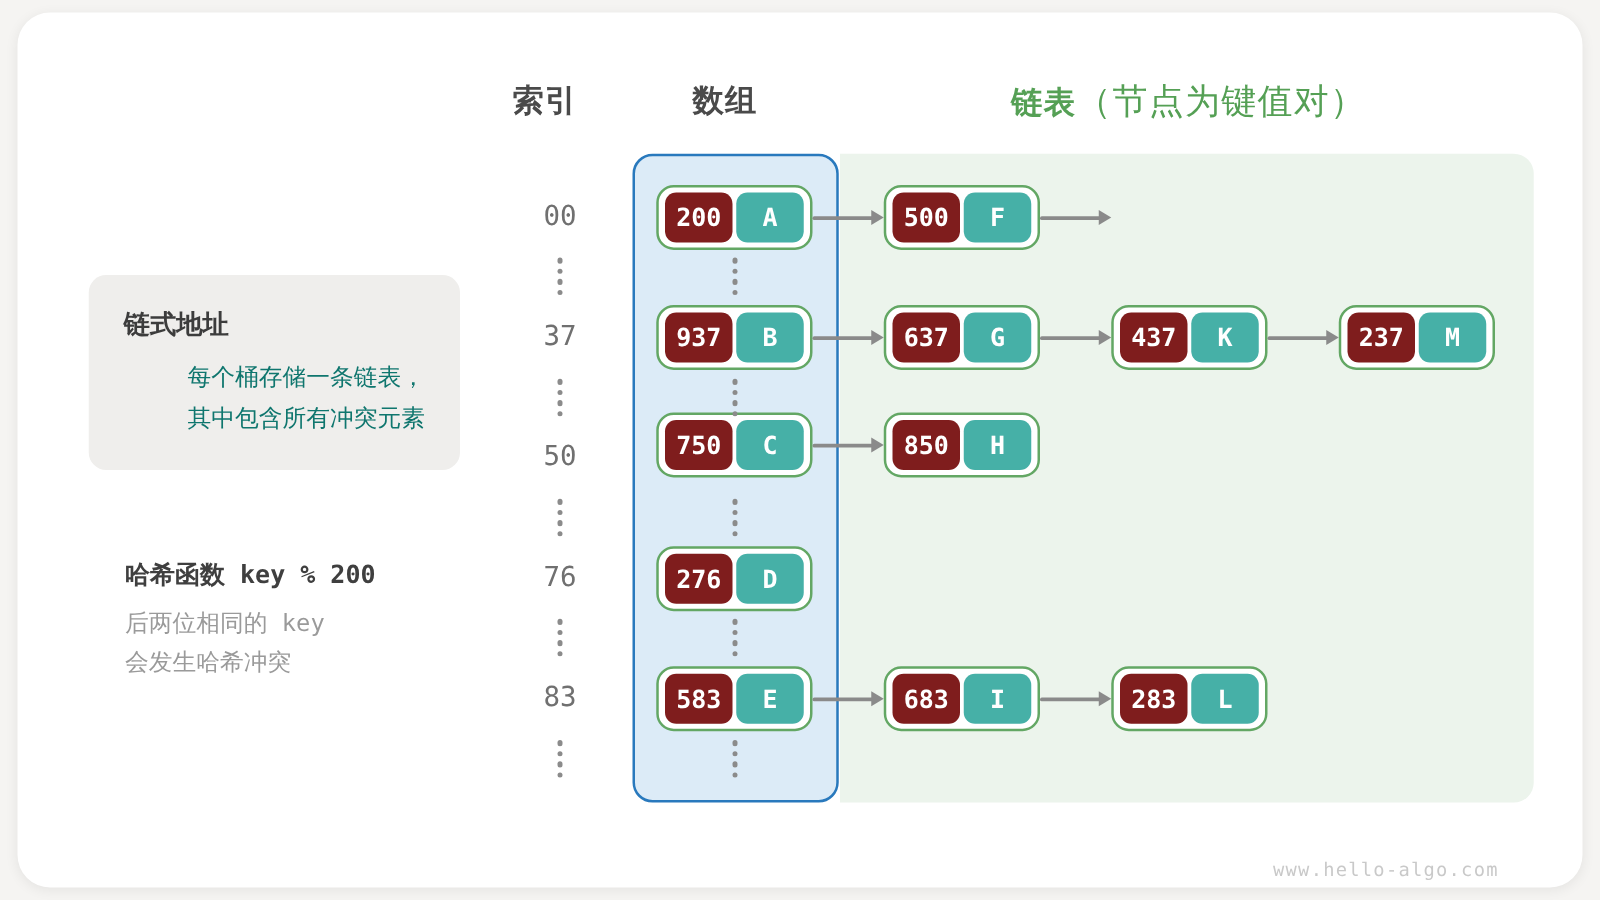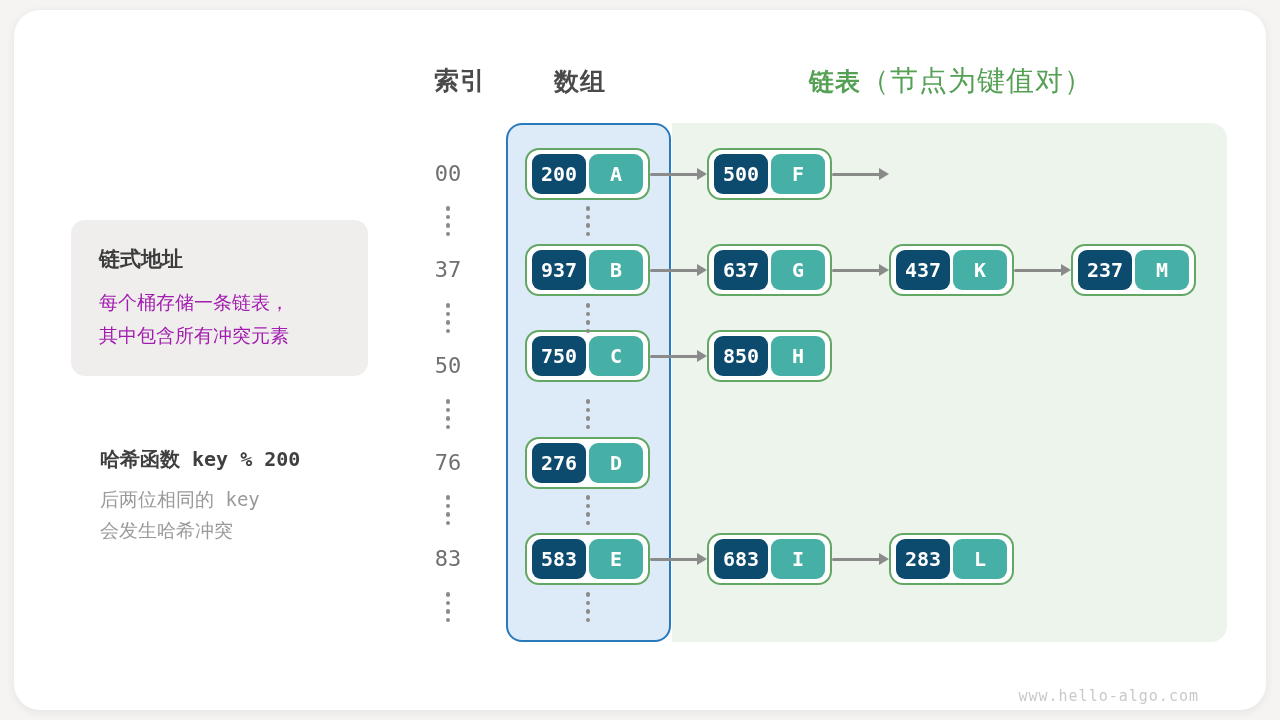--- a/index.html
+++ b/index.html
@@ -15,32 +15,32 @@
     background:#ffffff; border-radius:26px;
     box-shadow:0 2px 10px rgba(0,0,0,0.07);
   }
 
   
   .col-header {
     position:absolute; top:54px; height:34px; line-height:34px;
     font-size:25px; font-weight:bold; color:#4a4a4a; text-align:center;
     letter-spacing:1px;
   }
-  .header-index { left:396px; width:100px;font-family:Liberation Serif, serif; }
+  .header-index { left:372px; width:100px; }
   .header-array { left:516px; width:100px; }
   .header-list  { left:795px; width:420px; text-align:left; color:#55a055; }
   .header-list .list-note { font-weight:normal; font-size:28px; }
 
   
   .info-card {
     position:absolute; left:57px; top:210px; width:297px; height:156px;
     background:#efeeec; border-radius:14px; padding:25px 28px;
   }
   .info-card .info-title { font-size:21px; font-weight:bold; color:#3c3c3c; }
-  .info-card .info-line { font-size:19px; color:#a21caf; line-height:33px; }
+  .info-card .info-line { font-size:19px; color:#0f766e; line-height:33px;text-align:right; }
   .info-card .info-body { margin-top:13px; }
 
   
   .hash-note { position:absolute; left:86px; top:436px; width:300px; }
   .hash-title {
     font-family:"DejaVu Sans Mono", monospace;
     font-size:20px; font-weight:bold; color:#3f3f3f;
   }
   .hash-line {
     font-family:"DejaVu Sans Mono", monospace;
@@ -70,21 +70,21 @@
     background:#ffffff; border:2px solid #63a764; border-radius:14px;
     display:flex; align-items:center; justify-content:center;
     gap:3px; padding:0 5px;
   }
   .kv-cell {
     flex:1; height:40px; border-radius:9px;
     display:flex; align-items:center; justify-content:center;
     color:#ffffff; font-family:"DejaVu Sans Mono", monospace;
     font-size:20px; font-weight:bold;
   }
-  .kv-key { background:#0c4a6e; }
+  .kv-key { background:#7f1d1d; }
   .kv-val { background:#46b0a7; }
   .arrow { position:relative; width:57px; height:52px; flex:0 0 57px; }
   .arrow::before {
     content:''; position:absolute; left:0; right:8px; top:50%;
     margin-top:-1.5px; height:3px; background:#8a8a8a; border-radius:2px;
   }
   .arrow::after {
     content:''; position:absolute; right:0; top:50%; margin-top:-6px;
     border-left:10px solid #8a8a8a;
     border-top:6px solid transparent; border-bottom:6px solid transparent;

